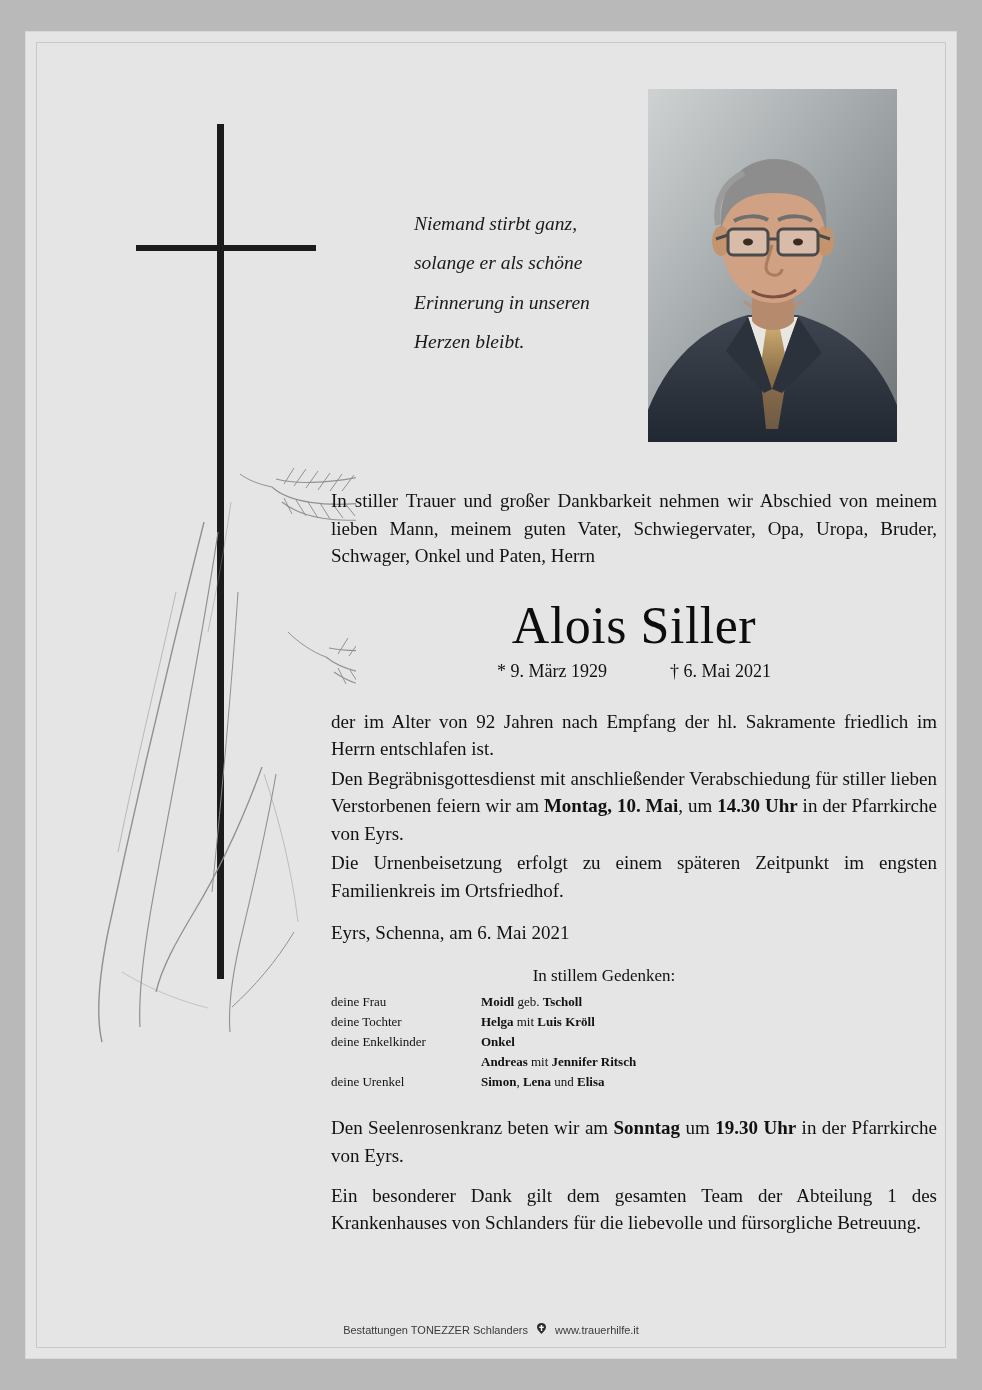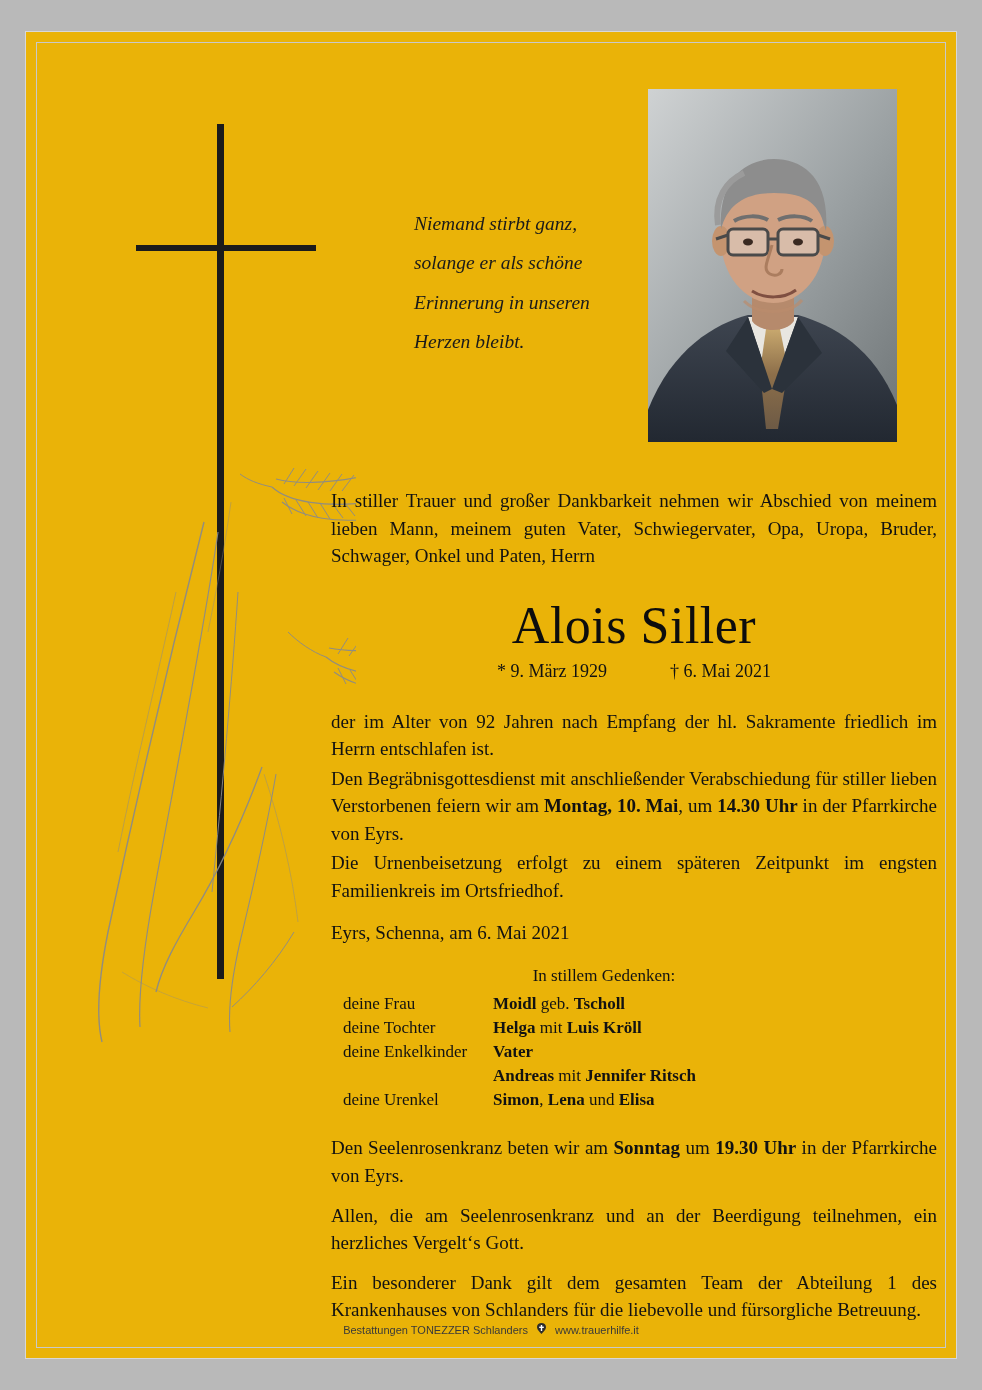--- a/index.html
+++ b/index.html
@@ -13,21 +13,21 @@
     font-family: "Liberation Serif", serif;
     position: relative;
     overflow: hidden;
   }
   .page {
     position: absolute;
     left: 26px;
     top: 32px;
     width: 930px;
     height: 1326px;
-    background: #eab308;
+    background: #e5e5e5;
     box-shadow: 0 0 0 1px #d8d8d8;
   }
   .card-border {
     position: absolute;
     left: 10px;
     top: 10px;
     right: 10px;
     bottom: 10px;
     border: 1px solid #c9c9c9;
     pointer-events: none;
@@ -106,22 +106,22 @@
   }
   .gedenken {
     text-align: center;
     font-size: 17px;
     margin-top: 22px;
     margin-bottom: 6px;
     padding-right: 60px;
   }
   table.family {
     border-collapse: collapse;
-    font-size: 17px;
-    margin-left: 12px;
+    font-size: 13px;
+    margin-left: 0;
   }
   table.family td {
     padding: 2px 0;
     vertical-align: top;
   }
   table.family td.rel { width: 150px; white-space: nowrap; }
   table.family td.val { padding-left: 0; }
   b { font-weight: bold; }
   .note {
     font-size: 19px;
@@ -291,38 +291,37 @@
           <tr>
         <td class="rel">deine Frau</td>
         <td class="val"><b>Moidl</b><span> geb. </span><b>Tscholl</b></td>
       </tr>
       <tr>
         <td class="rel">deine Tochter</td>
         <td class="val"><b>Helga</b><span> mit </span><b>Luis Kröll</b></td>
       </tr>
       <tr>
         <td class="rel">deine Enkelkinder</td>
-        <td class="val"><b>Vater</b></td>
+        <td class="val"><b>Onkel</b></td>
       </tr>
       <tr>
         <td class="rel"></td>
         <td class="val"><b>Andreas</b><span> mit </span><b>Jennifer Ritsch</b></td>
       </tr>
       <tr>
         <td class="rel">deine Urenkel</td>
         <td class="val"><b>Simon</b><span>, </span><b>Lena</b><span> und </span><b>Elisa</b></td>
       </tr>
     </tbody>
       </table>
 
 
     <div class="closing">
       <div class="para"><span>Den Seelenrosenkranz beten wir am </span><b>Sonntag</b><span> um </span><b>19.30 Uhr</b><span> in der Pfarrkirche von Eyrs.</span></div>
 
-      <div class="para">Allen, die am Seelenrosenkranz und an der Beerdigung teilnehmen, ein herzliches Vergelt‘s Gott.</div>
 
       <div class="para">Ein besonderer Dank gilt dem gesamten Team der Abteilung 1 des Krankenhauses von Schlanders für die liebevolle und fürsorgliche Betreuung.</div>
     </div>
   </div>
 
   <div class="footer">
     <span>Bestattungen TONEZZER Schlanders</span>
     <span class="logo">
       <svg width="13" height="13" viewBox="0 0 13 13" xmlns="http://www.w3.org/2000/svg">
         <path d="M6.5 1 C 9 1, 11 2.5, 11 5 C 11 8, 7.5 10.5, 6.5 12 C 5.5 10.5, 2 8, 2 5 C 2 2.5, 4 1, 6.5 1 Z" fill="#2d2d2d"></path>

